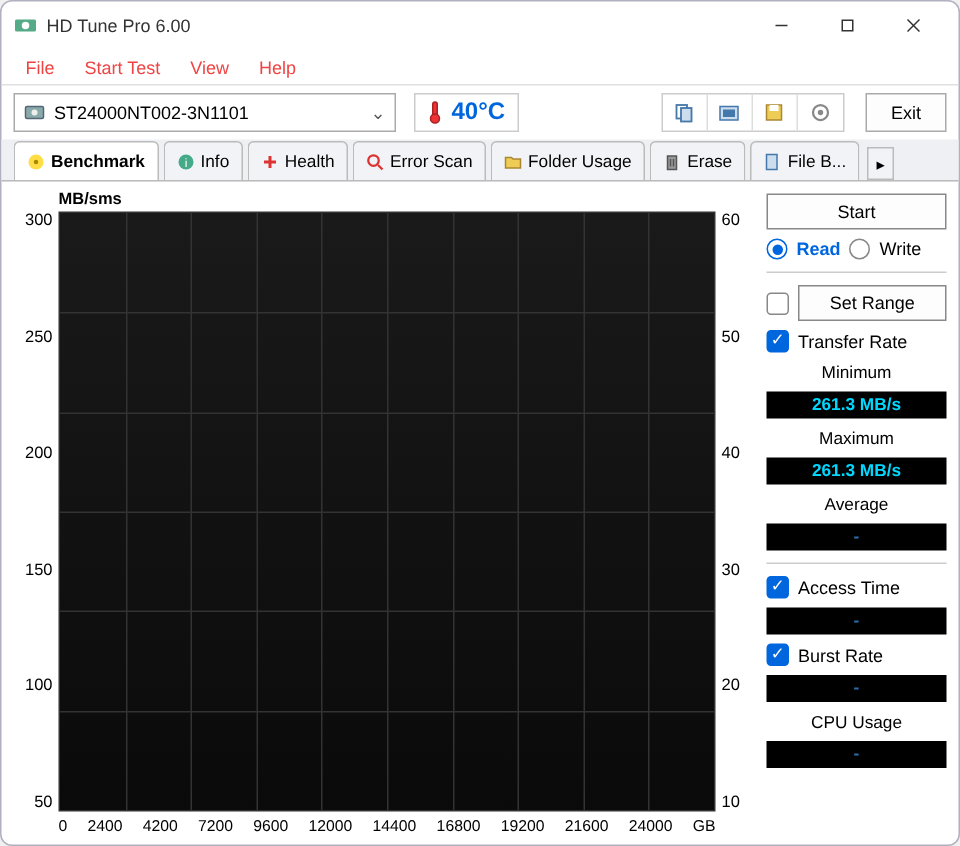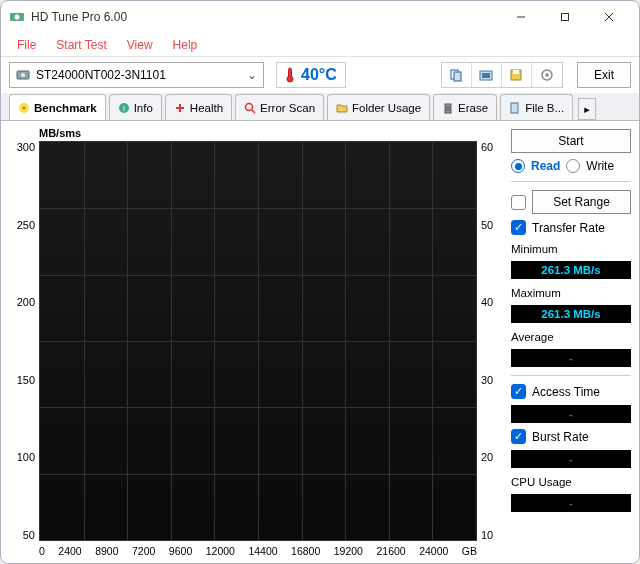--- a/index.html
+++ b/index.html
@@ -38,21 +38,21 @@
   .xaxis { display:flex; padding:4px 30px 0 30px; font-size:10.5px; justify-content:space-between; }
   .side-panel { width:120px; display:flex; flex-direction:column; gap:6px; font-size:12px; padding-top:2px;}
   .sp-btn { height:24px; border:1px solid #888; background:#fdfdfd; font-size:12px; }
   .sp-row { display:flex; align-items:center; gap:6px; }
   .radio { width:14px; height:14px; border:1.5px solid #0066dd; border-radius:50%; display:inline-flex; align-items:center; justify-content:center;}
   .radio.checked::after{content:"";width:7px;height:7px;background:#0066dd;border-radius:50%;}
   .chk { width:15px; height:15px; border:1.5px solid #888; border-radius:3px; display:inline-flex; align-items:center; justify-content:center; background:#fff;}
   .chk.checked{background:#0066dd;border-color:#0066dd;}
   .chk.checked::after{content:"✓";color:#fff;font-size:11px;line-height:1;}
   .sp-label { font-size:12px; }
-  .stat-label { font-size:11.5px; margin-top:2px;}
+  .stat-label { font-size:11.5px; margin-top:2px;text-align:center;}
   .stat-val { background:#000; color:#00d8ff; font-size:11.5px; padding:2px 4px; text-align:center; font-weight:bold; height:18px; display:flex; align-items:center; justify-content:center;}
   .stat-val.dash { color:#2a6aa8;}
   .divider { height:1px; background:#ccc; margin:2px 0;}
   svg { display:block; }
 </style>
 </head>
 <body>
 
 <div class="window">
 
@@ -241,21 +241,21 @@
           <span>50</span>
           <span>40</span>
           <span>30</span>
           <span>20</span>
           <span>10</span>
         </div>
       </div>
       <div class="xaxis">
         <span>0</span>
         <span>2400</span>
-        <span>8900</span>
+        <span>4200</span>
         <span>7200</span>
         <span>9600</span>
         <span>12000</span>
         <span>14400</span>
         <span>16800</span>
         <span>19200</span>
         <span>21600</span>
         <span>24000</span>
         <span>GB</span>
       </div>

